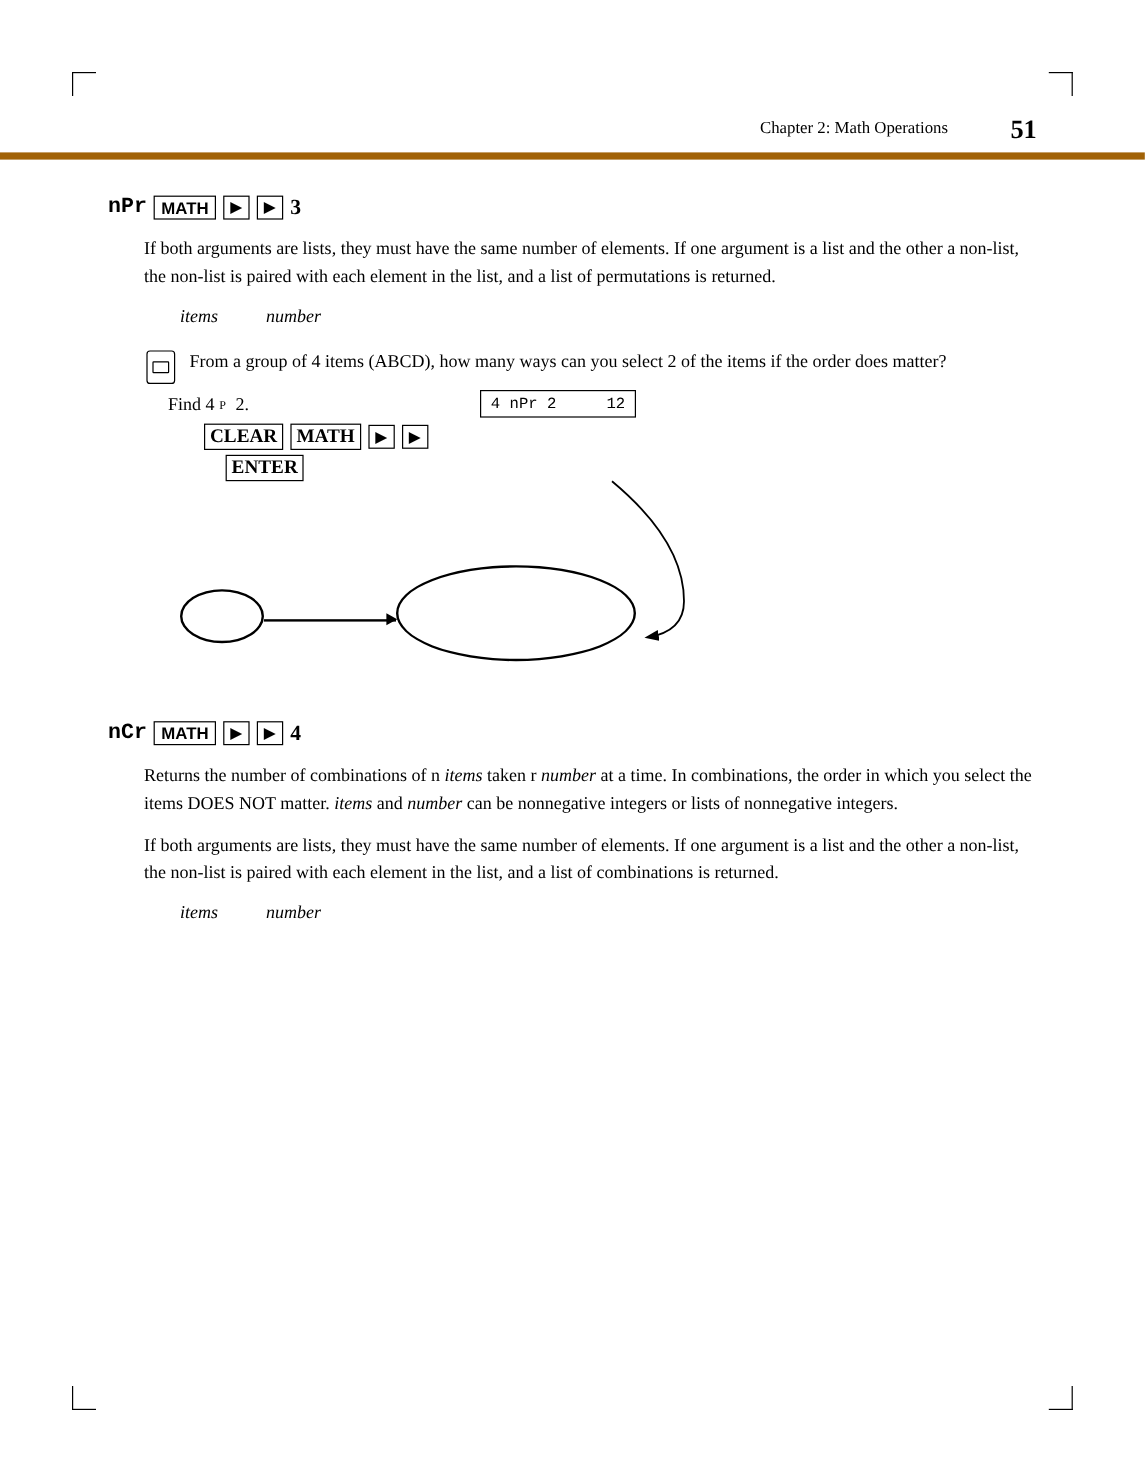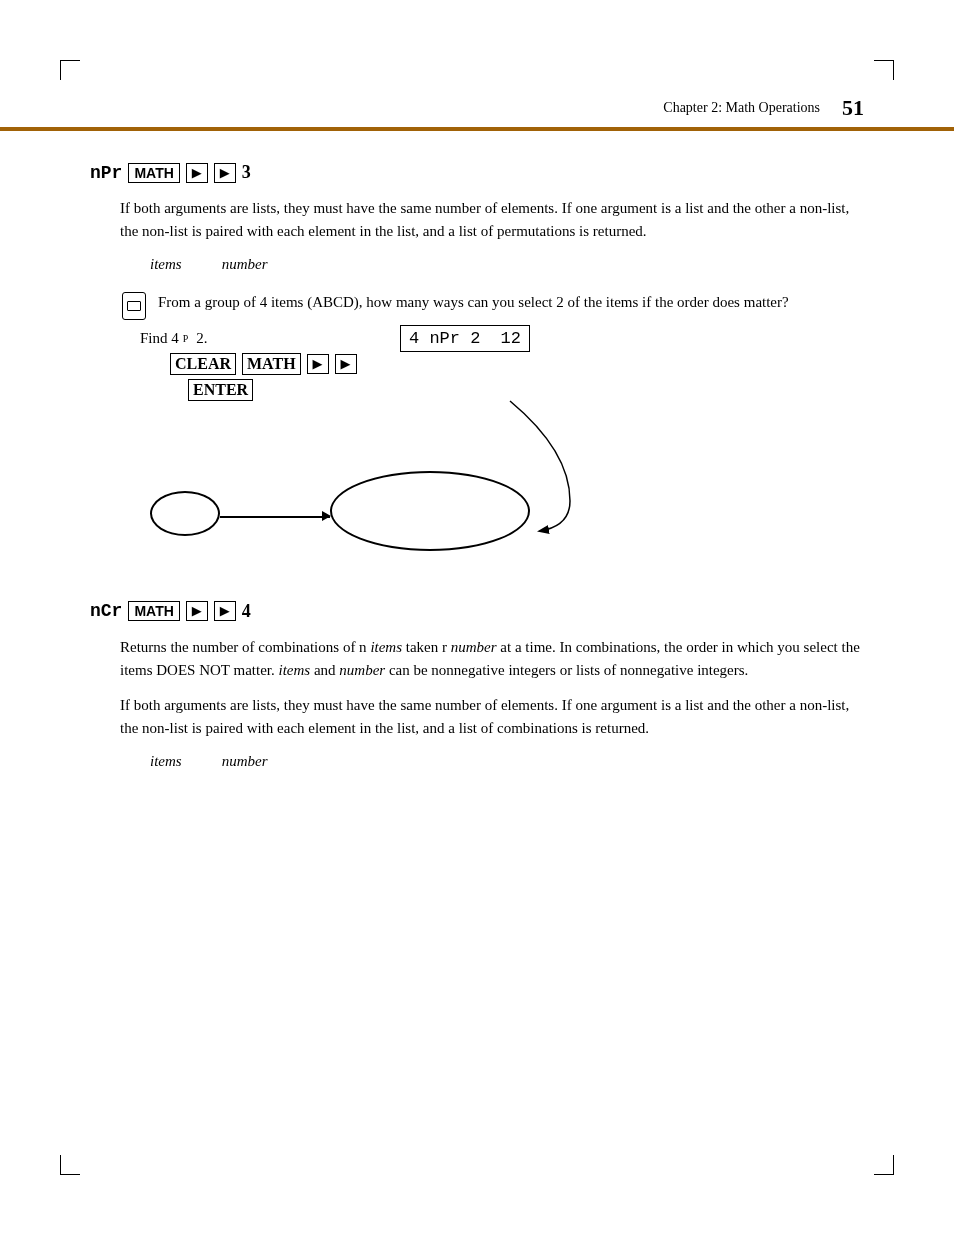--- a/index.html
+++ b/index.html
@@ -55,33 +55,34 @@
     
     .page-header {
       position: absolute;
       top: 95px;
       left: 0;
       right: 0;
       display: flex;
       justify-content: flex-end;
       align-items: center;
       padding: 0 90px;
-      border-bottom: 4px solid #a16207;
+      border-bottom: 6px solid #a16207;
       padding-bottom: 6px;
+      gap: 40px;
     }
 
     .chapter-label {
       font-size: 14px;
       color: #000;
     }
 
     .page-number {
       font-size: 22px;
       font-weight: bold;
-      margin-left: 22px;
+      margin-left: 12px;
     }
 
     
     .content {
       position: absolute;
       top: 140px;
       left: 90px;
       right: 90px;
     }
 
@@ -321,21 +322,21 @@
       </div>
       <p class="example-text">From a group of 4 items (ABCD), how many ways can you select 2 of the items if the order does matter?</p>
     </div>
 
     <div class="find-nPr-area">
       <div class="find-line">
         <span>Find 4</span>
         <span class="find-subscript">P</span>
         <span>2.</span>
 
-        <div style="position:absolute; left: 310px; top: -5px; border: 1.5px solid #000; padding: 3px 8px; font-family: 'Courier New', monospace; font-size: 17px; display:flex; justify-content:space-between; min-width:130px;">
+        <div style="position:absolute; left: 310px; top: -5px; border: 1.5px solid #000; padding: 3px 8px; font-family: 'Courier New', monospace; font-size: 13px; display:flex; justify-content:space-between; min-width:130px;">
           <span>4 nPr 2</span>
           <span>12</span>
         </div>
       </div>
 
       <div class="key-sequence">
         <span class="key-box-sm">CLEAR</span>
         <span class="key-box-sm">MATH</span>
         <span class="arrow-key">▶</span>
         <span class="arrow-key">▶</span>

